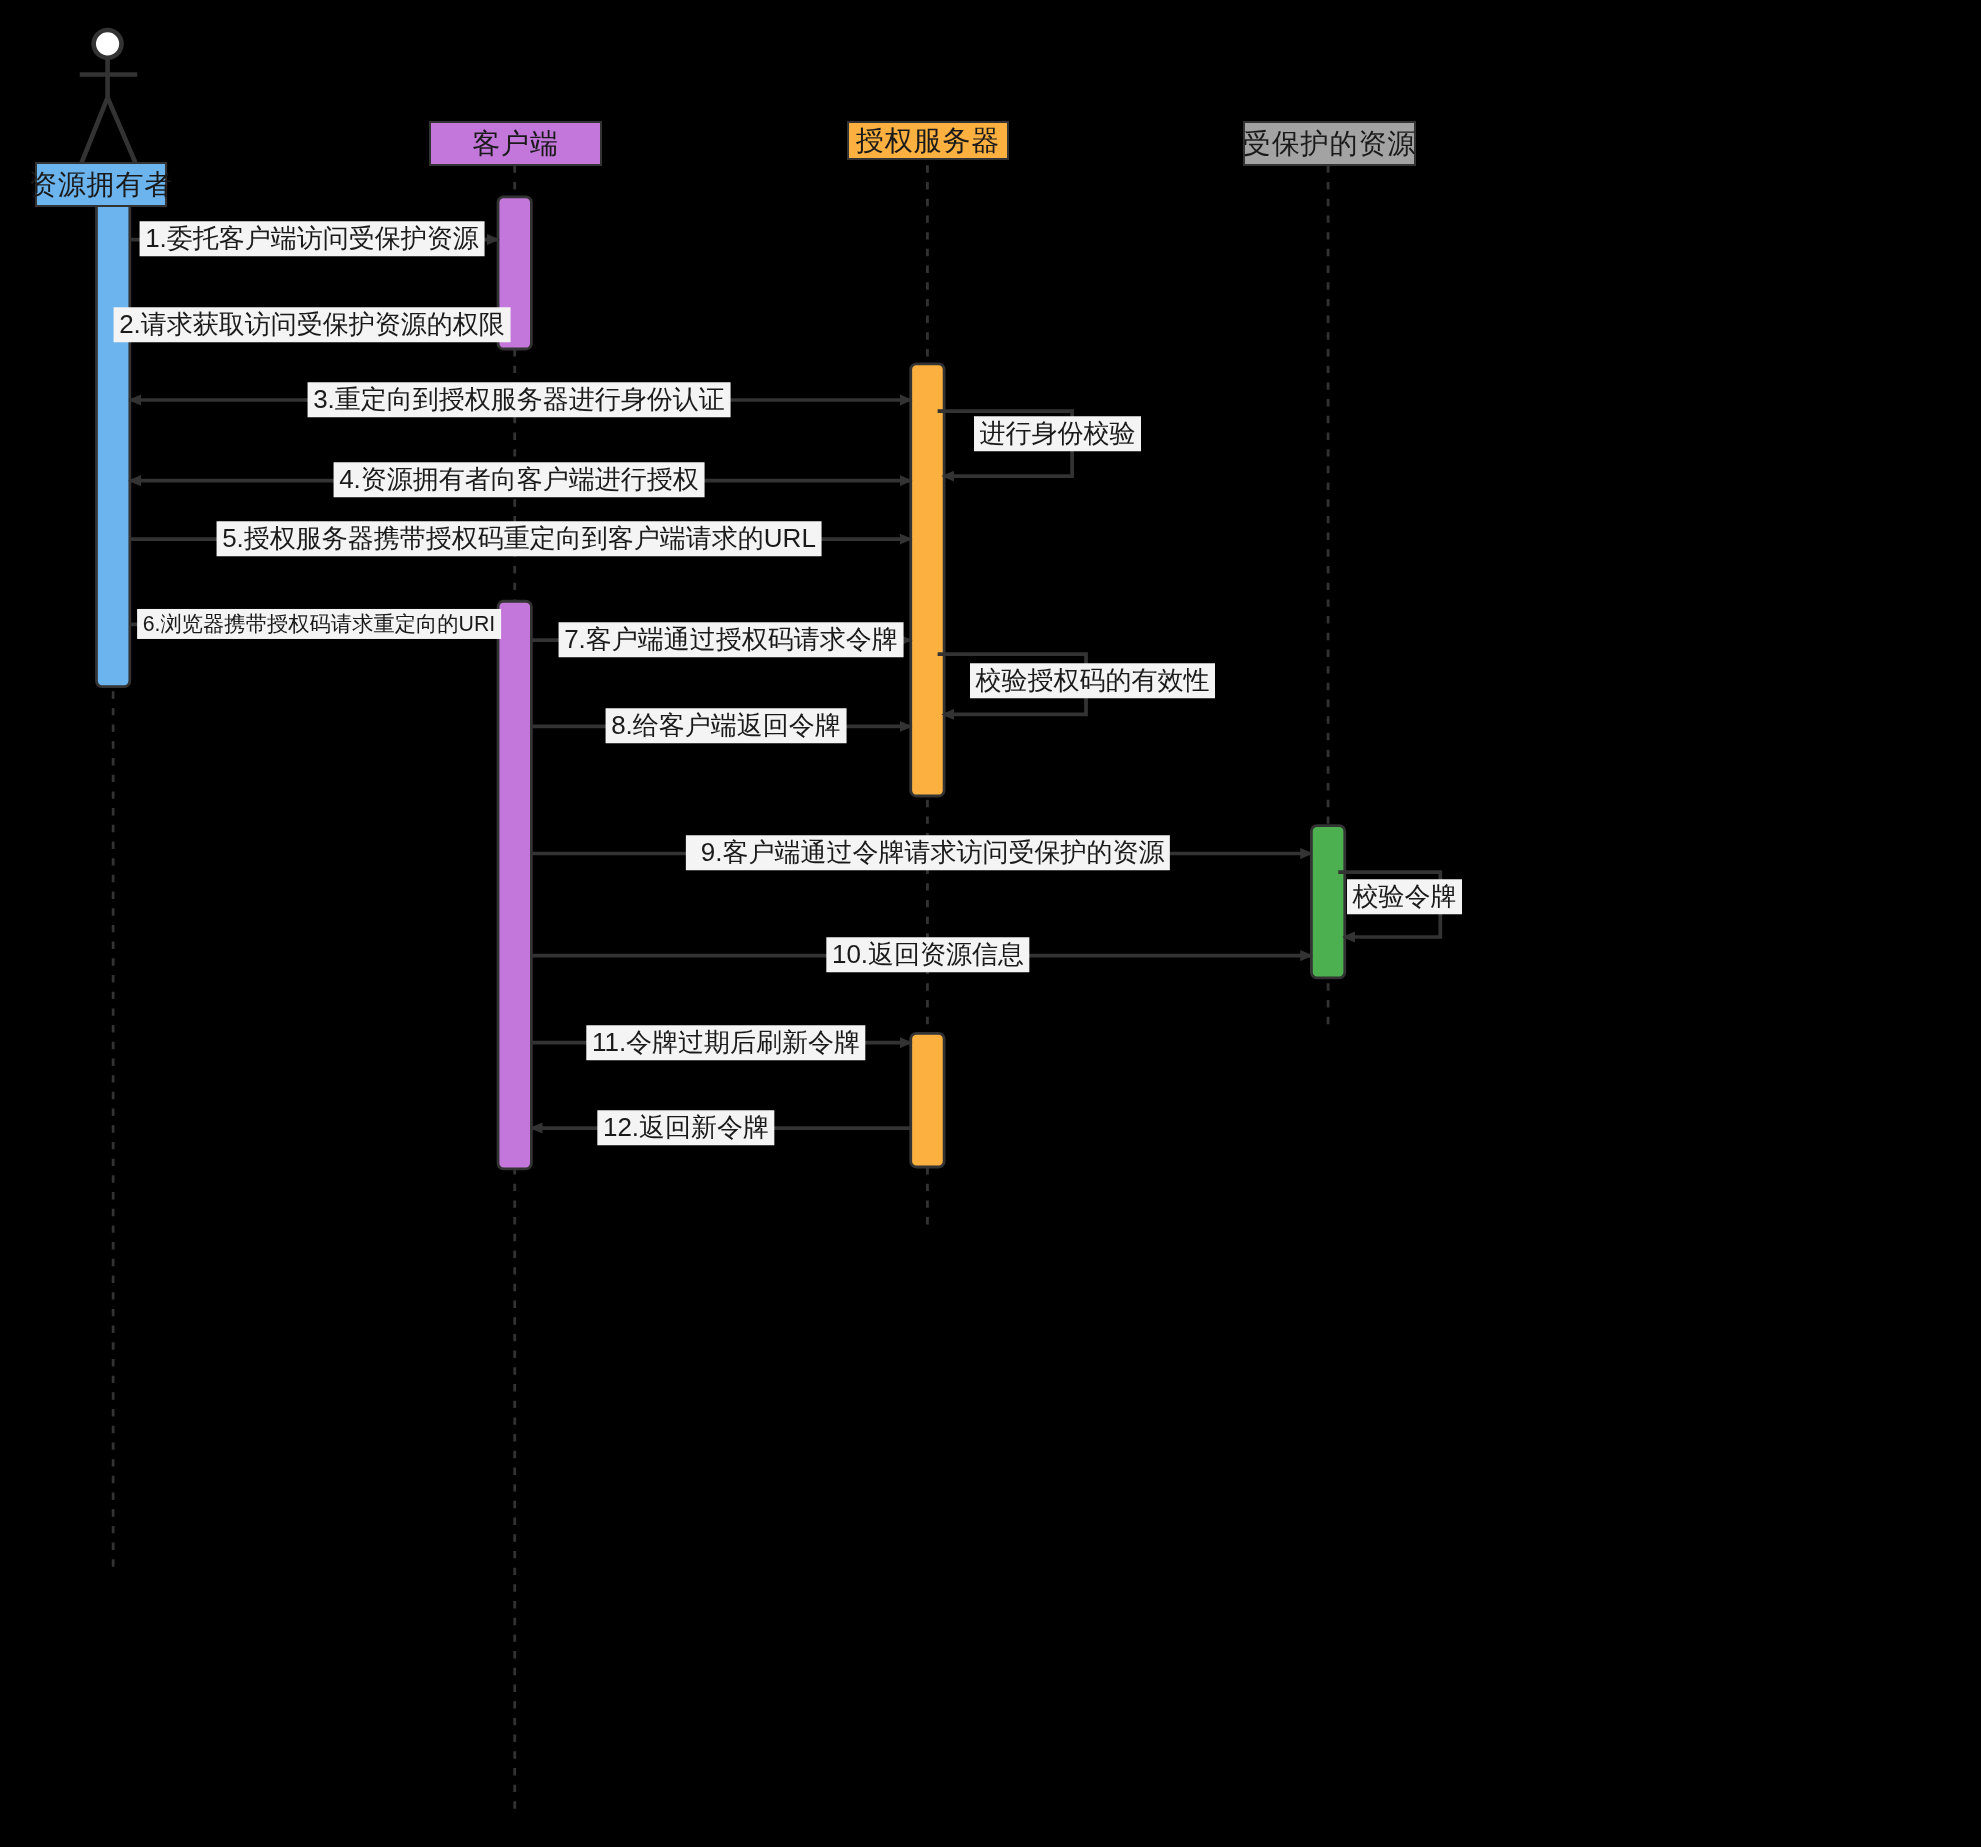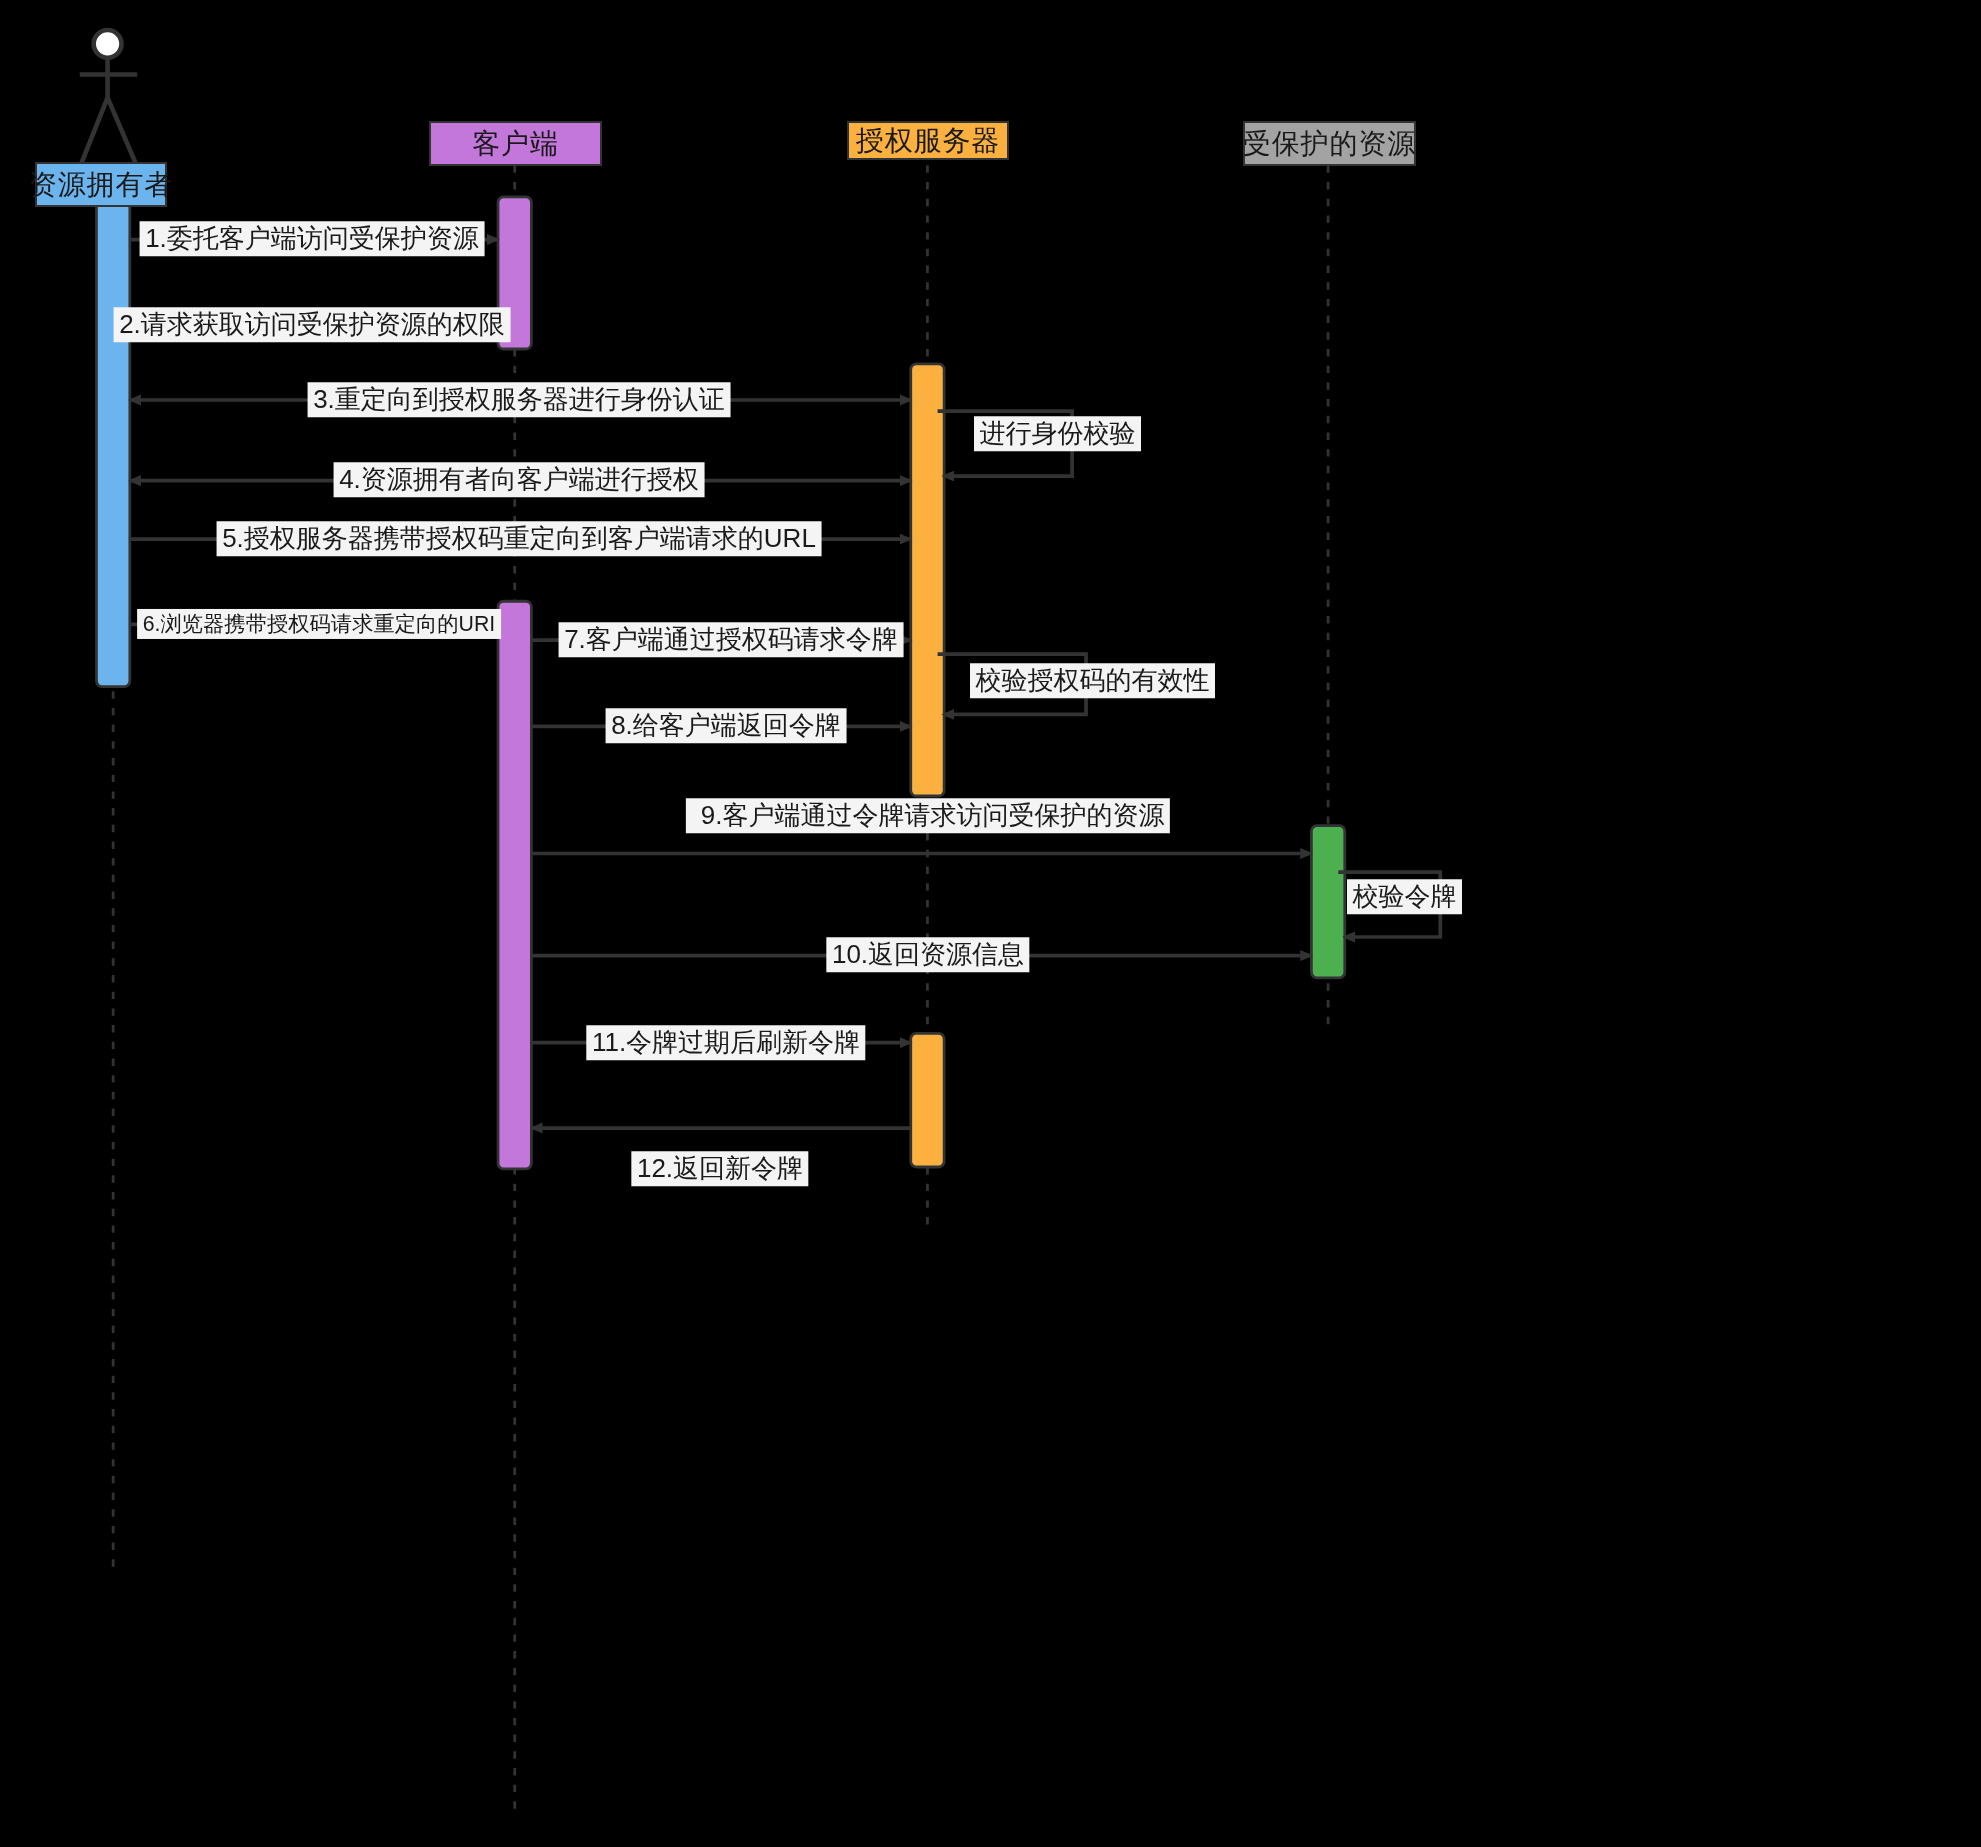--- a/index.html
+++ b/index.html
@@ -93,23 +93,23 @@
     </div>
   <div id="label-layer">
       <div class="mlabel" style="left: 312px; top: 239px;">1.委托客户端访问受保护资源</div>
       <div class="mlabel" style="left: 312px; top: 325px;">2.请求获取访问受保护资源的权限</div>
       <div class="mlabel" style="left: 519px; top: 400px;">3.重定向到授权服务器进行身份认证</div>
       <div class="mlabel" style="left: 519px; top: 480px;">4.资源拥有者向客户端进行授权</div>
       <div class="mlabel" style="left: 519px; top: 539px;">5.授权服务器携带授权码重定向到客户端请求的URL</div>
       <div class="mlabel small" style="left: 319px; top: 624px;">6.浏览器携带授权码请求重定向的URI</div>
       <div class="mlabel" style="left: 731px; top: 640px;">7.客户端通过授权码请求令牌</div>
       <div class="mlabel" style="left: 726px; top: 726px;">8.给客户端返回令牌</div>
-      <div class="mlabel" style="left: 928px; top: 816px; padding-left: 15px;">9.客户端通过令牌请求访问受保护的资源</div>
+      <div class="mlabel" style="left: 928px; top: 853px; padding-left: 15px;">9.客户端通过令牌请求访问受保护的资源</div>
       <div class="mlabel" style="left: 928px; top: 955px;">10.返回资源信息</div>
       <div class="mlabel" style="left: 726px; top: 1043px;">11.令牌过期后刷新令牌</div>
-      <div class="mlabel" style="left: 720px; top: 1128px; margin-top: 41px;">12.返回新令牌</div>
+      <div class="mlabel" style="left: 686px; top: 1128px;">12.返回新令牌</div>
       <div class="mlabel left" style="left: 974px; top: 434px;">进行身份校验</div>
       <div class="mlabel left" style="left: 970px; top: 681px;">校验授权码的有效性</div>
       <div class="mlabel left" style="left: 1347px; top: 897px;">校验令牌</div>
     </div>
 
 </div>
 
 
 </body></html>

